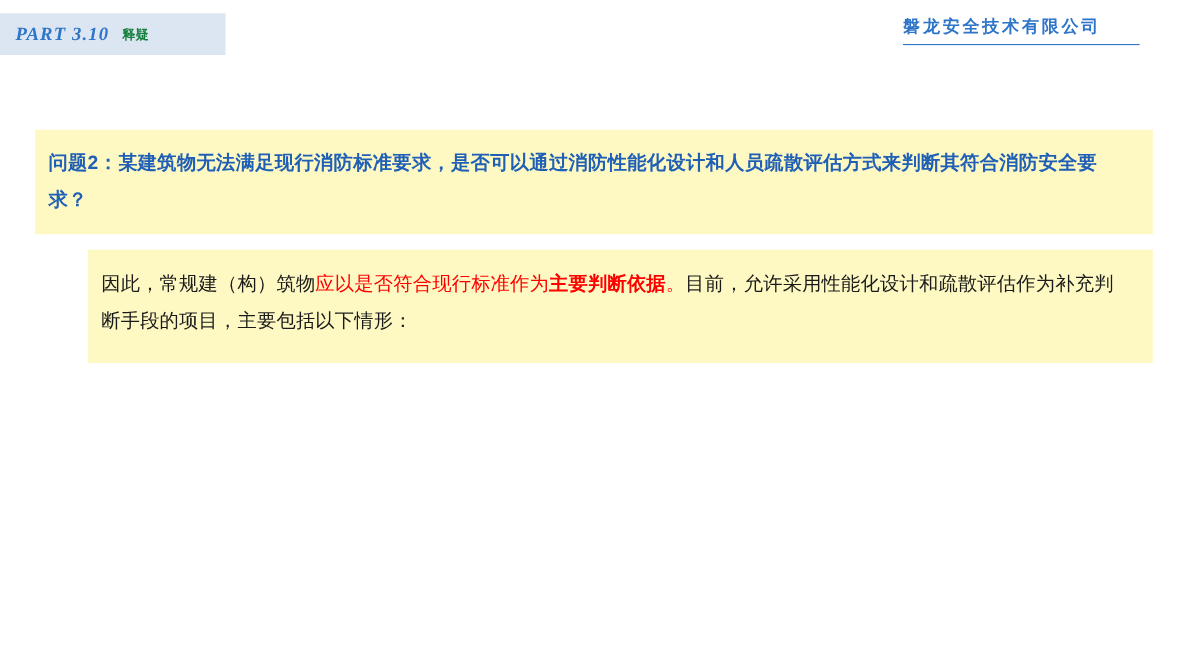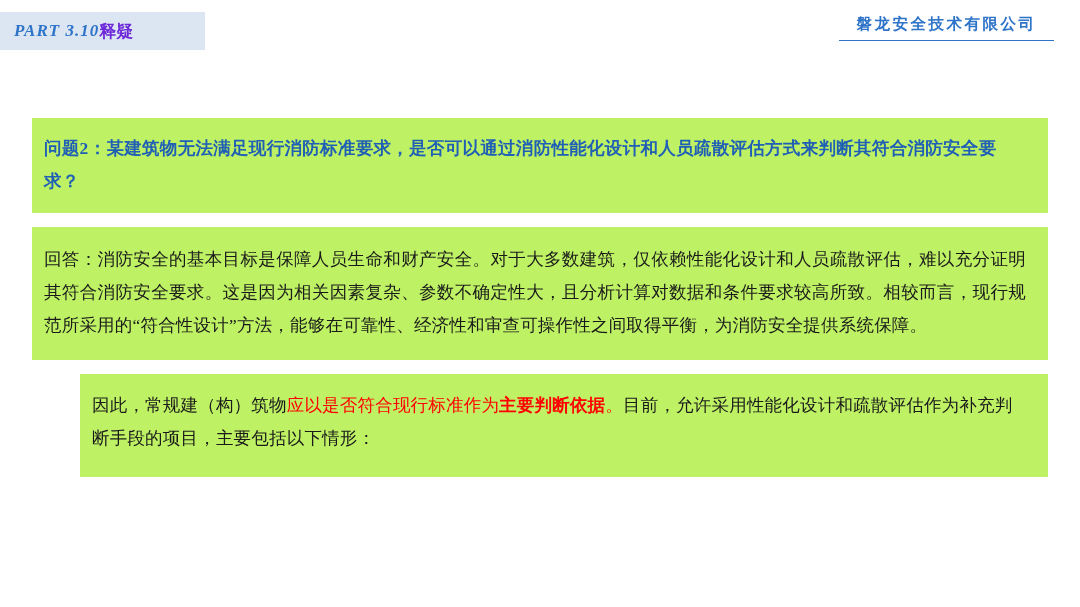--- a/index.html
+++ b/index.html
@@ -34,31 +34,32 @@
   .header-tag .part {
     font-family: "Liberation Serif", "DejaVu Serif", serif;
     font-style: italic;
     font-weight: bold;
     font-size: 17px;
     letter-spacing: 1px;
     color: #2e74c8;
     white-space: nowrap;
   }
   .header-tag .tagtitle {
-    font-size: 17px;
+    margin-left: 12px;
+    font-size: 12px;
     font-weight: bold;
-    color: #6d28d9;
+    color: #15803d;
     white-space: nowrap;
   }
 
   .brand {
     position: absolute;
-    right: 26px;
+    right: 44px;
     top: 14px;
-    text-align: center;
+    text-align: left;
   }
   .brand .brand-name {
     font-size: 15.5px;
     font-weight: bold;
     color: #2e74c8;
     letter-spacing: 2.5px;
     white-space: nowrap;
   }
   .brand .brand-sub {
     margin-top: 6px;
@@ -77,23 +78,22 @@
   }
 
   
   .content {
     position: absolute;
     left: 32px;
     top: 118px;
     width: 1016px;
   }
   .block {
-    background: #bef264;
+    background: #fef9c3;
     box-sizing: border-box;
-    font-family: Liberation Serif, serif;
   }
   .block + .block {
     margin-top: 14px;
   }
   .q-block {
     padding: 14px 20px 15px 12px;
   }
   .q-text {
     color: #1f5fb5;
     font-weight: bold;
@@ -143,22 +143,19 @@
     <div class="brand-name">磐龙安全技术有限公司</div>
     <div class="brand-rule"></div>
   </div>
 
   <div class="content">
 
     <div class="block q-block">
       <div class="q-text">问题2：某建筑物无法满足现行消防标准要求，是否可以通过消防性能化设计和人员疏散评估方式来判断其符合消防安全要求？</div>
     </div>
 
-    <div class="block a-block">
-      <div class="a-text">回答：消防安全的基本目标是保障人员生命和财产安全。对于大多数建筑，仅依赖性能化设计和人员疏散评估，难以充分证明其符合消防安全要求。这是因为相关因素复杂、参数不确定性大，且分析计算对数据和条件要求较高所致。相较而言，现行规范所采用的“符合性设计”方法，能够在可靠性、经济性和审查可操作性之间取得平衡，为消防安全提供系统保障。</div>
-    </div>
 
     <div class="block c-block">
       <div class="c-text"><span>因此，常规建（构）筑物</span><span class="hl">应以是否符合现行标准作为</span><span class="hl-b">主要判断依据</span><span class="hl">。</span><span>目前，允许采用性能化设计和疏散评估作为补充判断手段的项目，主要包括以下情形：</span></div>
     </div>
 
   </div>
 </div>
 
 </body></html>

